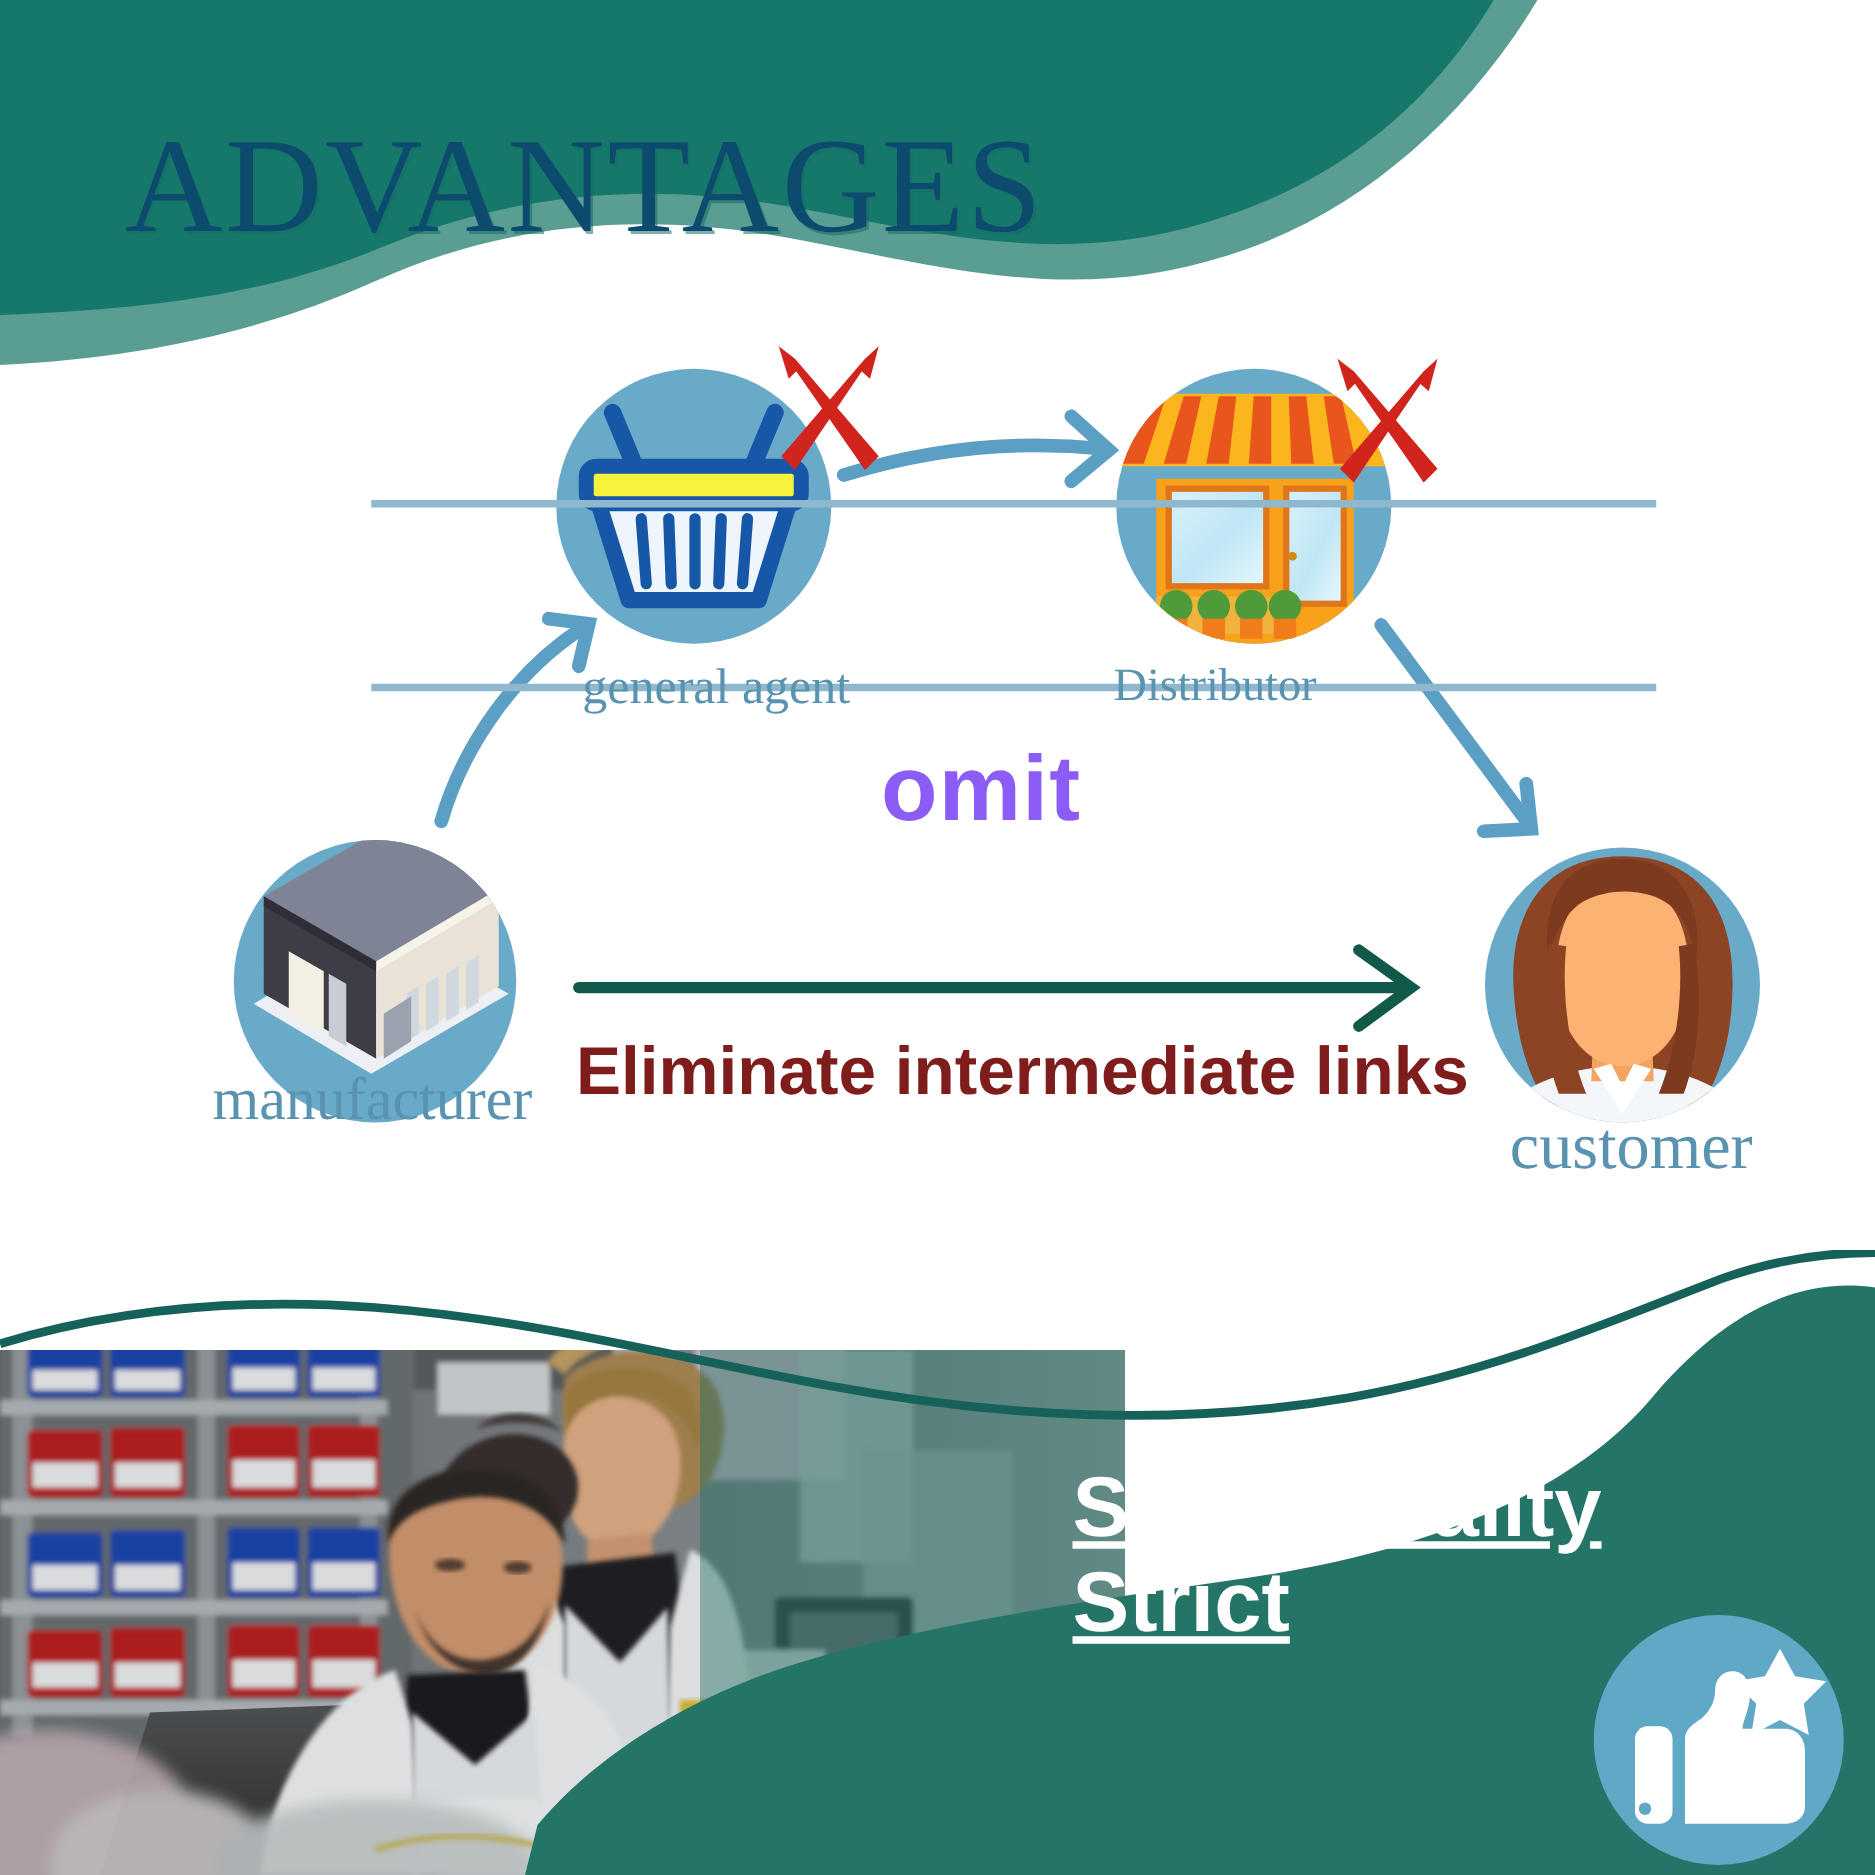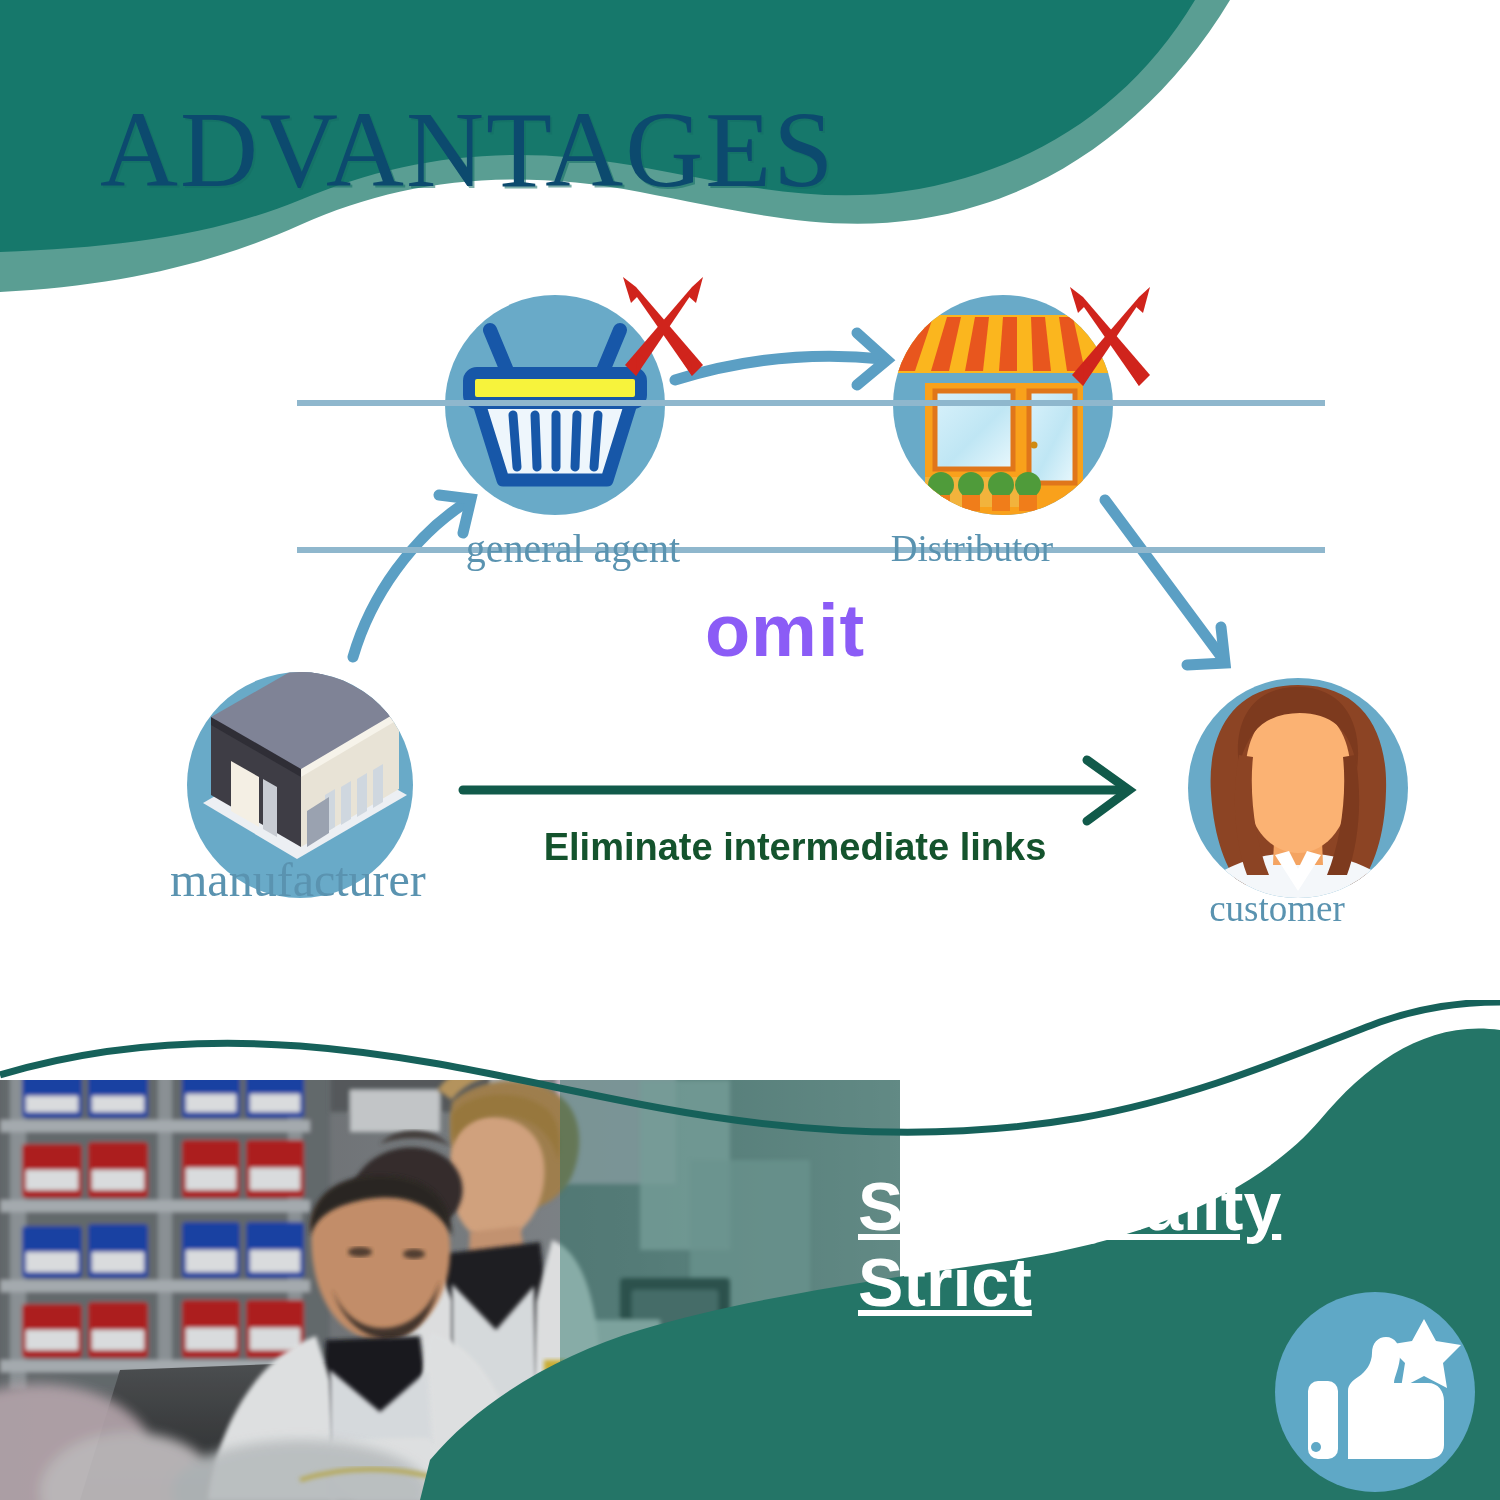--- a/index.html
+++ b/index.html
@@ -35,38 +35,38 @@
   .node-label{
     position:absolute;
     color:#5a93b0;
     font-family:"Liberation Serif", serif;
     white-space:nowrap;
     text-align:center;
   }
   .lbl-agent{left:413px;top:270px;width:250px;font-size:40px;}
   .lbl-dist{left:822px;top:272px;width:230px;font-size:37px;}
   .lbl-manu{left:135px;top:597px;width:250px;font-size:48px;}
-  .lbl-cust{left:1127px;top:632px;width:230px;font-size:37px;}
+  .lbl-cust{left:1155px;top:632px;width:230px;font-size:53px;}
 
   .omit-text{
     position:absolute;left:560px;top:333px;width:380px;
     text-align:center;
     font-family:"Liberation Sans", sans-serif;
     font-weight:bold;
     font-size:74px;
     color:#8b5cf6;
     letter-spacing:1px;
   }
   .elim-text{
     position:absolute;left:380px;top:571px;width:760px;
-    text-align:center;
+    text-align:right;
     font-family:"Liberation Sans", sans-serif;
     font-weight:bold;
-    font-size:38px;
-    color:#14532d;
+    font-size:54px;
+    color:#7f1d1d;
   }
 
   
   .bottom{position:absolute;left:0;top:1000px;width:1500px;height:500px;overflow:hidden;}
   .photo{
     position:absolute;left:0;top:40px;width:900px;height:460px;
     overflow:hidden;
     filter:blur(0.4px);
   }
   .green-panel{position:absolute;left:0;top:0;width:1500px;height:500px;}

